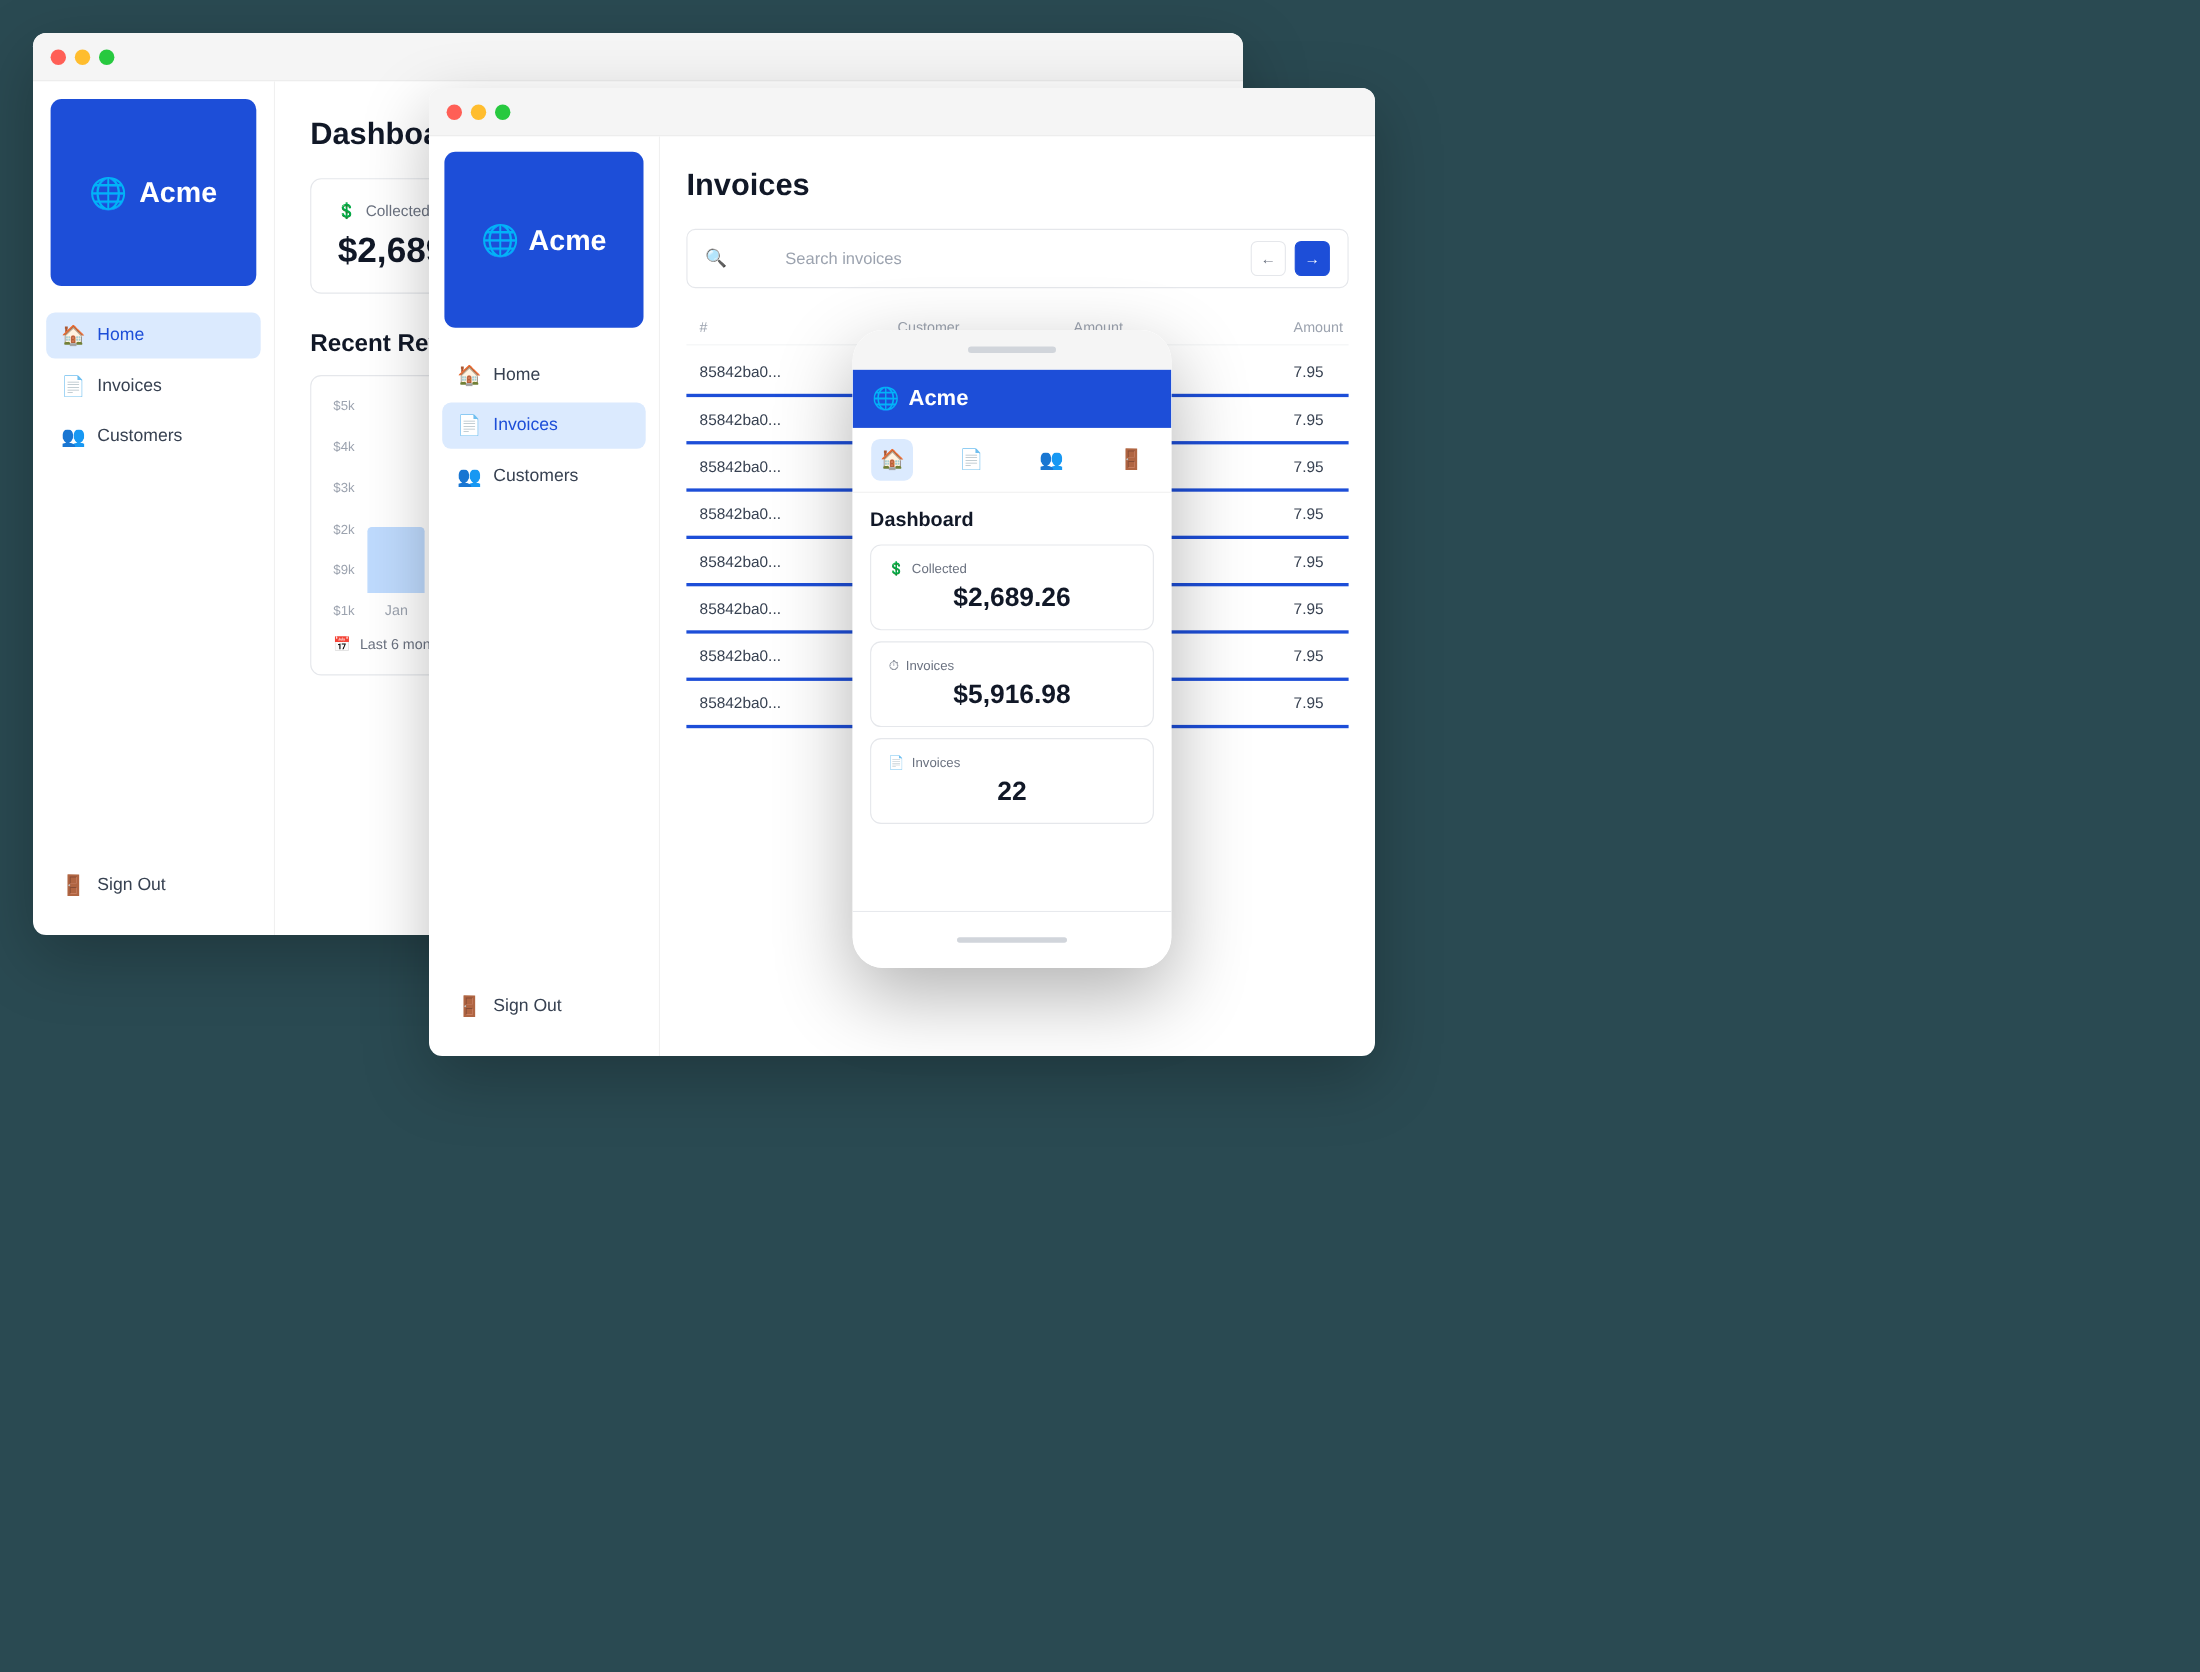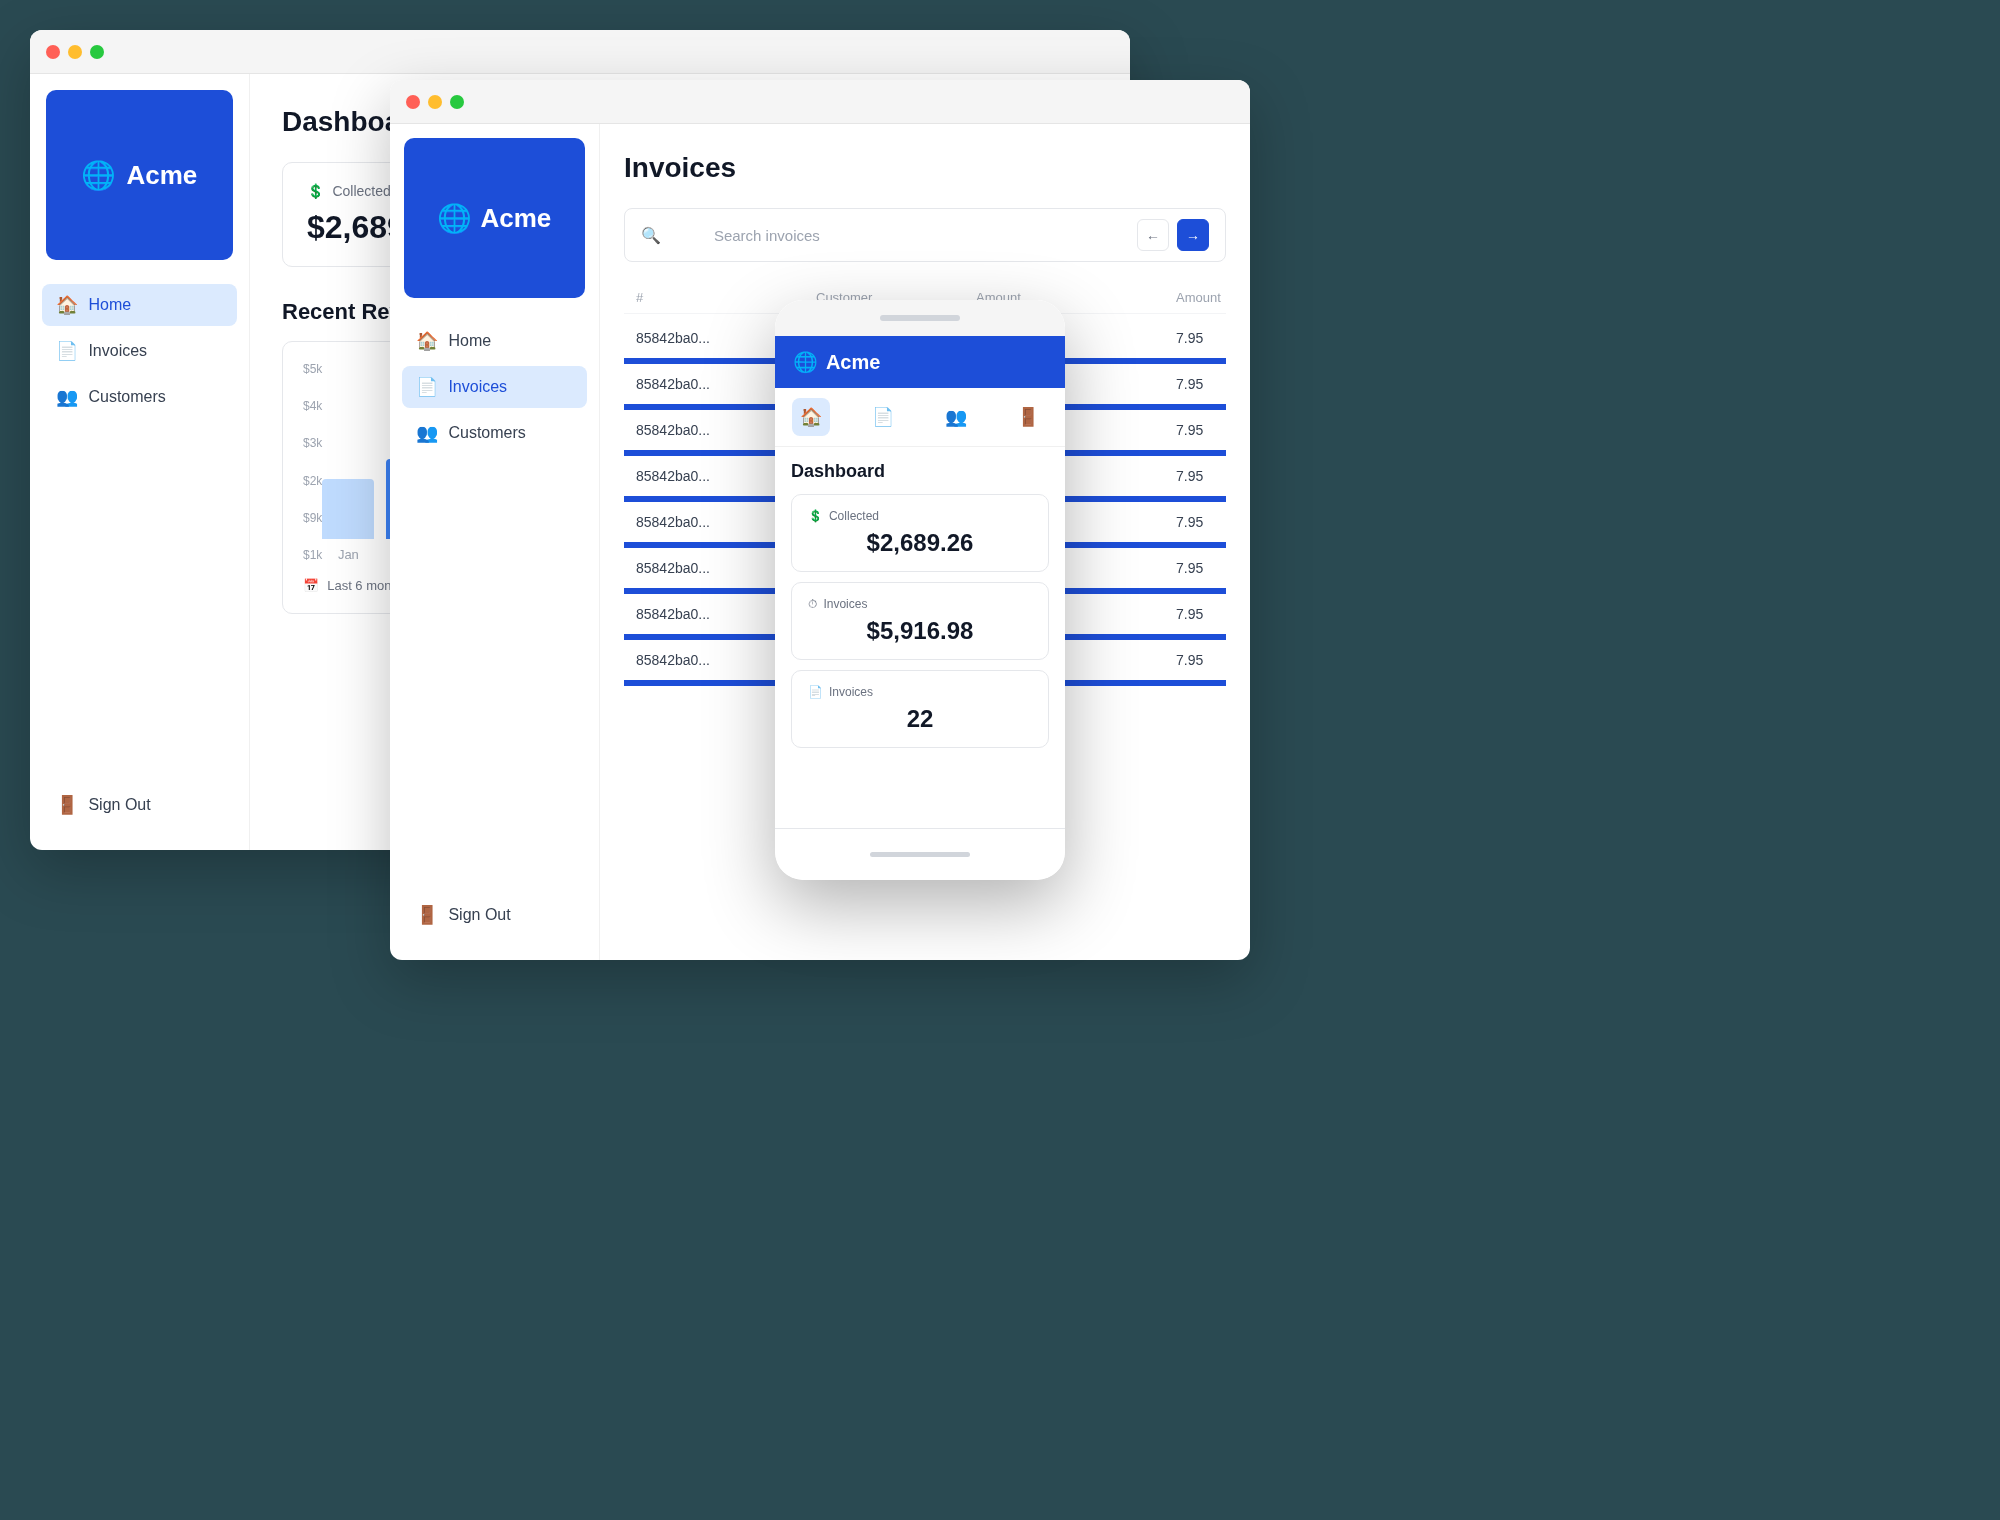--- a/index.html
+++ b/index.html
@@ -170,21 +170,21 @@
       display: flex;
       align-items: flex-end;
       gap: 0;
     }
 
     .y-axis {
       display: flex;
       flex-direction: column;
       justify-content: space-between;
       height: 200px;
-      margin-right: 0;
+      margin-right: 12px;
     }
     .y-label {
       font-size: 12px;
       color: #9ca3af;
       text-align: right;
     }
 
     .bars-wrapper {
       display: flex;
       align-items: flex-end;
@@ -274,21 +274,21 @@
       border-bottom: 1px solid #f3f4f6;
       margin-bottom: 4px;
     }
 
     .invoice-row {
       display: grid;
       grid-template-columns: 180px 160px 200px 120px 100px;
       padding: 12px 12px;
       font-size: 14px;
       color: #374151;
-      border-bottom: 6px solid #1d4ed8;
+      border-bottom: 3px solid #1d4ed8;
       align-items: center;
     }
     .action-btn {
       width: 32px; height: 32px;
       border: 1px solid #e5e7eb;
       border-radius: 6px;
       display: flex;
       align-items: center;
       justify-content: center;
       cursor: pointer;

